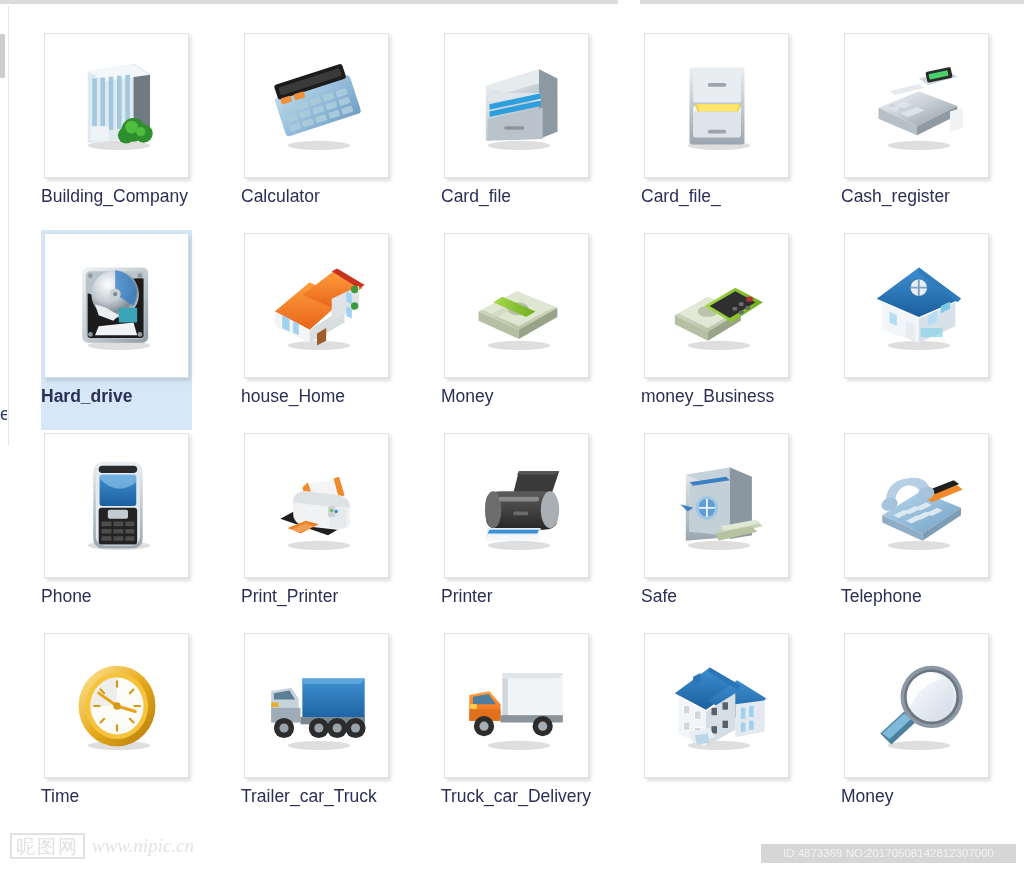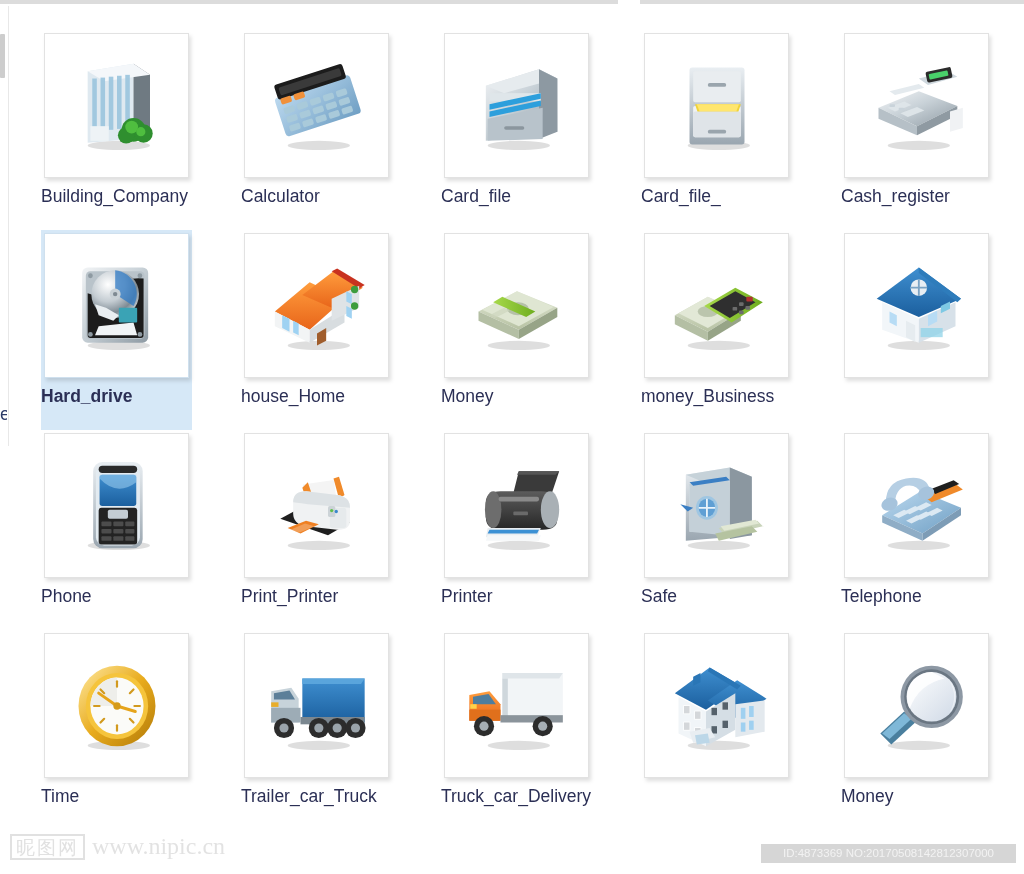--- a/index.html
+++ b/index.html
@@ -97,21 +97,22 @@
     font-size: 19px;
     padding: 0 4px;
     letter-spacing: 2px;
     font-family: "DejaVu Sans", sans-serif;
     line-height: 22px;
     height: 22px;
     text-align: right;
   }
   #watermark .wm-url {
     color: #cccccc;
-    font-size: 24px;
+    font-size: 19px;
+    font-style: italic;
     font-family: "Liberation Serif", serif;
   }
   #id-badge {
     position: absolute; right: 8px; top: 844px;
     background: #d6d6d6;
     color: #f2f2f2;
     font-size: 11.5px;
     line-height: 19px;
     padding: 0 22px;
     font-family: "Liberation Sans", sans-serif;

